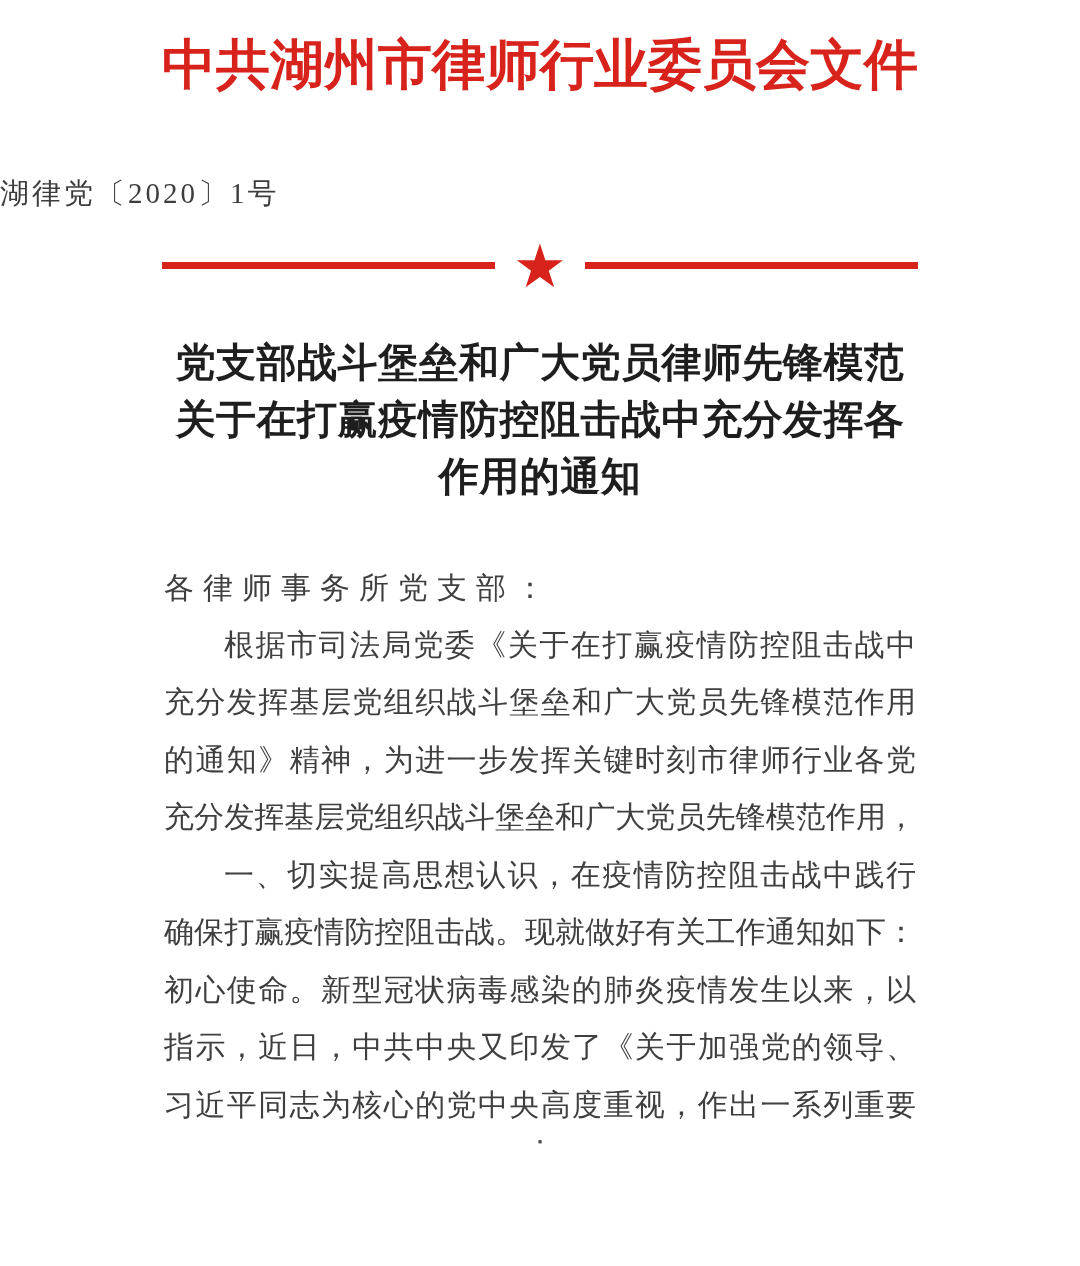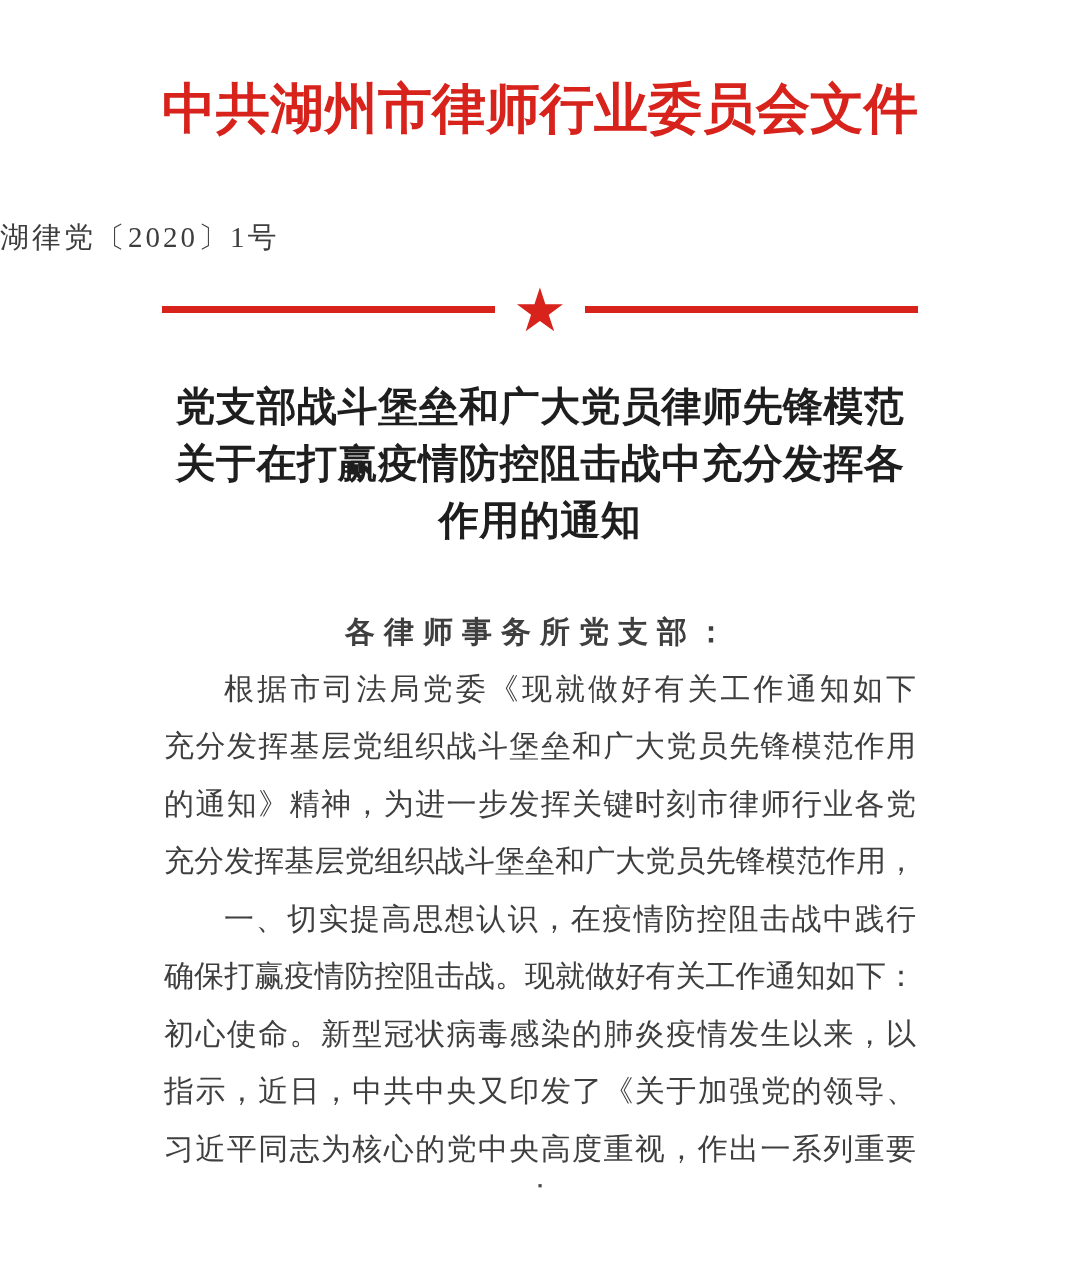--- a/index.html
+++ b/index.html
@@ -13,21 +13,21 @@
   .page {
     position: relative;
     width: 1080px;
     height: 1266px;
     margin: 0 auto;
     background: var(--page-bg);
     overflow: hidden;
     font-family: "Liberation Serif", "DejaVu Serif", serif;
   }
   .org-title {
-    padding-top: 76px;
+    padding-top: 32px;
     text-align: center;
     font-size: 54px;
     line-height: 1.25;
     font-weight: bold;
     color: var(--accent-red);
     letter-spacing: 0px;
   }
   .doc-number {
     margin-top: 72px;
     font-size: 29px;
@@ -67,22 +67,21 @@
   }
   .body-block {
     width: 752px;
     margin: 54px auto 0;
     font-size: 30px;
     color: var(--body-ink);
   }
   .salutation {
     line-height: 57px;
     letter-spacing: 9px;
-    text-align: center;
-    font-weight: bold;
+    text-align: left;
   }
   .body-line {
     line-height: 57.5px;
     text-align: justify;
     text-align-last: justify;
   }
   .body-line.indent {
     text-indent: 2em;
   }
   .page-mark {
@@ -111,21 +110,21 @@
   <div class="notice-title">
       <div class="title-line">党支部战斗堡垒和广大党员律师先锋模范</div>
       <div class="title-line">关于在打赢疫情防控阻击战中充分发挥各</div>
       <div class="title-line">作用的通知</div>
     </div>
 
   <div class="body-block">
     <div class="salutation">各律师事务所党支部：</div>
 
     <div class="lines">
-        <div class="body-line indent">根据市司法局党委《现就做好有关工作通知如下</div>
+        <div class="body-line indent">根据市司法局党委《关于在打赢疫情防控阻击战中</div>
         <div class="body-line">充分发挥基层党组织战斗堡垒和广大党员先锋模范作用</div>
         <div class="body-line">的通知》精神，为进一步发挥关键时刻市律师行业各党</div>
         <div class="body-line">充分发挥基层党组织战斗堡垒和广大党员先锋模范作用，</div>
         <div class="body-line indent">一、切实提高思想认识，在疫情防控阻击战中践行</div>
         <div class="body-line">确保打赢疫情防控阻击战。现就做好有关工作通知如下：</div>
         <div class="body-line">初心使命。新型冠状病毒感染的肺炎疫情发生以来，以</div>
         <div class="body-line">指示，近日，中共中央又印发了《关于加强党的领导、</div>
         <div class="body-line">习近平同志为核心的党中央高度重视，作出一系列重要</div>
       </div>
 

